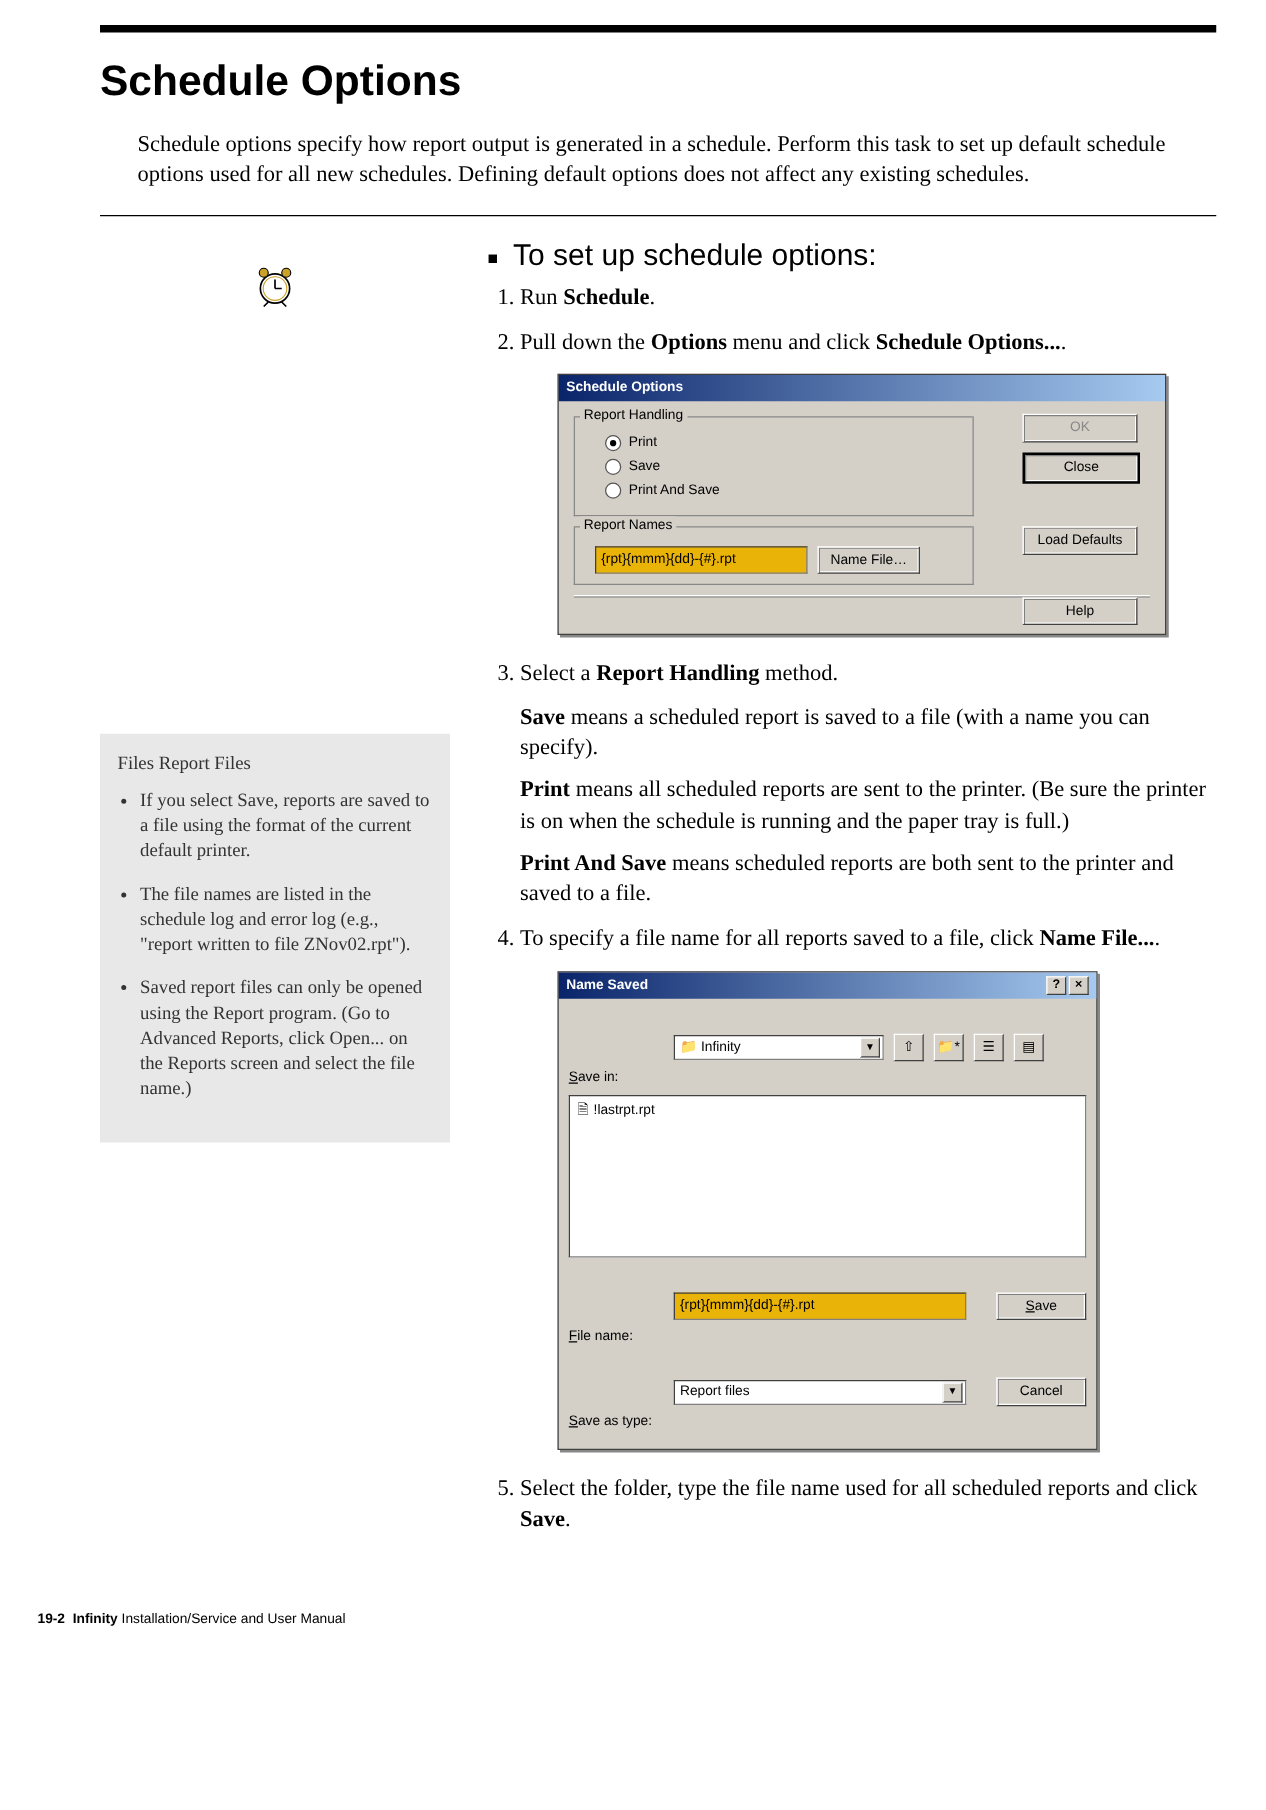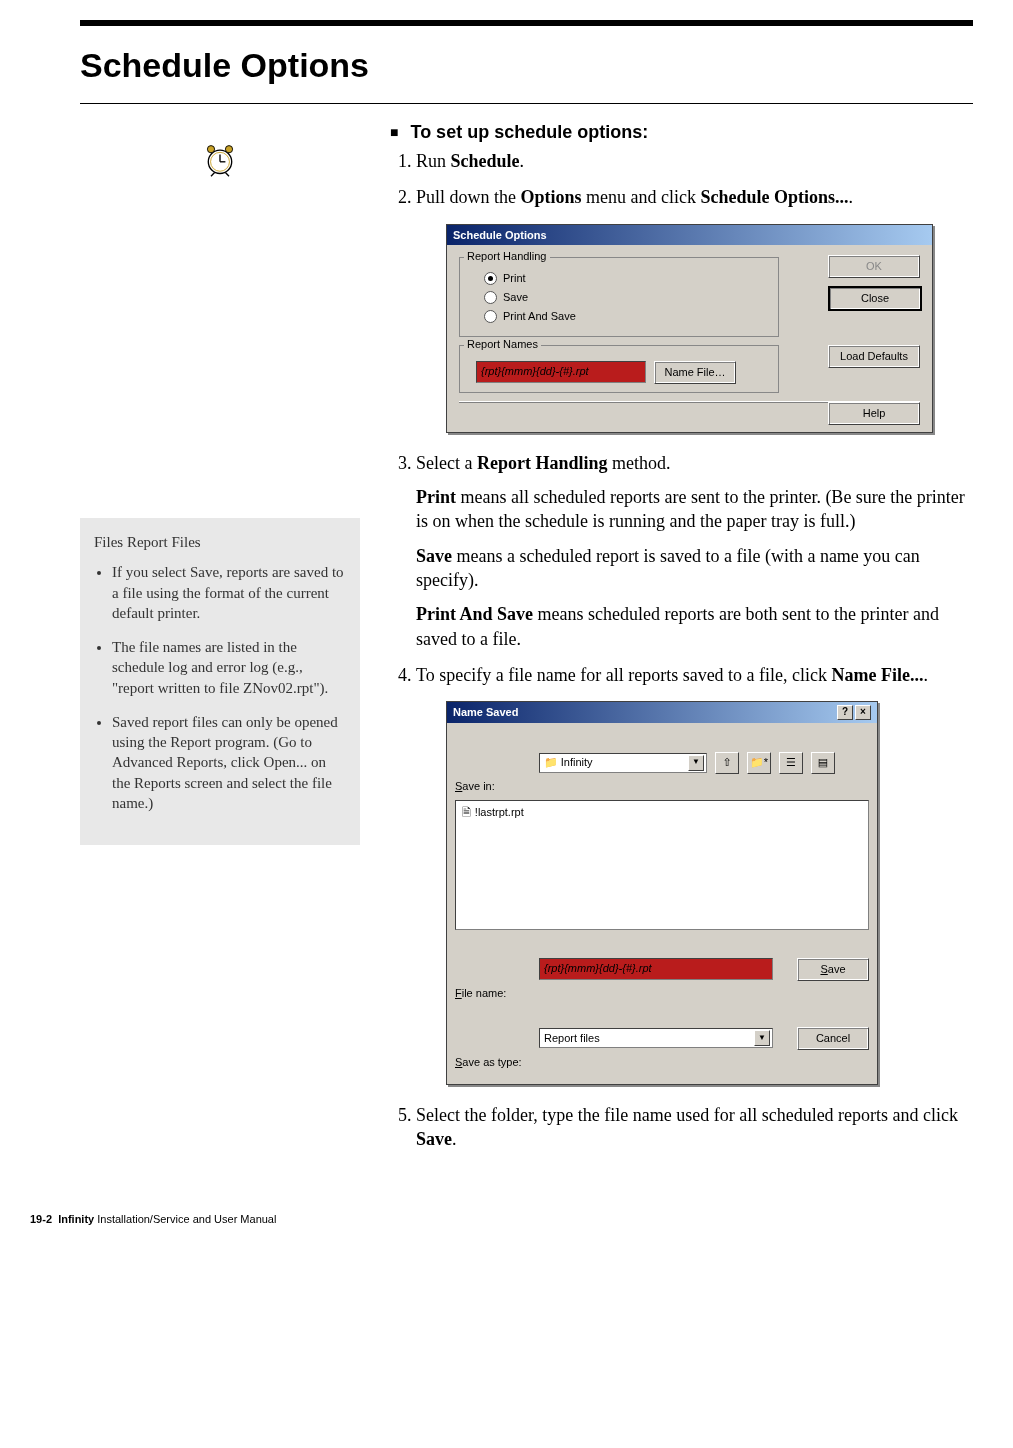--- a/index.html
+++ b/index.html
@@ -74,22 +74,22 @@
     line-height: 1.35;
   }
   .sidebar-note .note-title {
     margin: 0 0 10px 0;
   }
   .sidebar-note ul { list-style: disc; padding-left: 18px; margin:0; }
   .sidebar-note li { margin-bottom: 14px; }
 
   .proc-head {
     font-family: Arial, Helvetica, sans-serif;
-    font-weight: bold;
-    font-size: 18px;
+    font-weight: normal;
+    font-size: 24px;
     margin: 0 0 6px 0;
   }
   .proc-head::before {
     content: "■";
     margin-right: 12px;
     font-size: 14px;
     vertical-align: 1px;
   }
   ol.steps {
     margin: 0 0 0 0;
@@ -156,29 +156,28 @@
   .winbtn {
     width: 90px;
     padding: 3px 0;
     text-align:center;
     border: 1px solid #fff;
     border-right-color:#404040;border-bottom-color:#404040;
     background:#d4d0c8;
     box-shadow: 1px 1px 0 #808080 inset, -1px -1px 0 #fff inset;
   }
   .winbtn.default { border: 2px solid #000; }
-  .dlg1 .btncol { position:absolute; top:10px; right:10px; display:flex; flex-direction:column; gap:8px; }
+  .dlg1 .btncol { position:absolute; top:10px; right:20px; display:flex; flex-direction:column; gap:8px; }
   .textfield {
-    background:#b91c1c; border:1px solid #808080;
+    background:#eab308; border:1px solid #808080;
     border-top-color:#404040;border-left-color:#404040;
     padding: 2px 4px;
     height: 16px;
     display:inline-block;
     vertical-align: middle;
-    font-style: italic;
   }
   .namesrow { display:flex; gap:8px; align-items:center; margin: 6px 0 0 8px;}
   .statusbar { border-top:1px solid #fff; margin-top:8px; height:18px; box-shadow: inset 0 1px 0 #808080;}
 
   .dlg2 { width: 430px; }
   .dlg2 .body { padding: 8px; }
   .dlg2 .row { display:flex; align-items:center; gap:8px; margin-bottom:6px; }
   .dlg2 .row .lbl { width: 76px; margin-top: 48px; }
   .dlg2 .combo {
     background:#fff;border:1px solid #808080;
@@ -217,20 +216,21 @@
   .footer .pn { font-weight: bold; }
 </style>
 </head>
 <body>
 
 <div class="page">
   <div class="top-bar"></div>
 
   <h1>Schedule Options</h1>
 
+  <p class="intro">Schedule options specify how report output is generated in a schedule. Perform this task to set up default schedule options used for all new schedules. Defining default options does not affect any existing schedules.</p>
 
   <hr class="sep">
 
   <div class="main-cols">
 
     <div class="left-col">
       <svg class="clock-icon" viewBox="0 0 40 40">
         <circle cx="20" cy="22" r="13" fill="#fff" stroke="#000" stroke-width="1.5"></circle>
         <circle cx="20" cy="22" r="10.5" fill="none" stroke="#c9a227" stroke-width="1"></circle>
         <line x1="20" y1="22" x2="20" y2="14" stroke="#000" stroke-width="1.5"></line>
@@ -301,22 +301,22 @@
                 <div style="height:18px"></div>
                 <span class="winbtn">Help</span>
               </div>
               <div class="statusbar"></div>
             </div>
           </div>
         </li>
 
         <li>
           <span>Select a </span><span class="b">Report Handling</span><span> method.</span>
+          <div class="sub"><span class="b">Save</span><span> means a scheduled report is saved to a file (with a name you can specify).</span></div>
           <div class="sub"><span class="b">Print</span><span> means all scheduled reports are sent to the printer. (Be sure the printer is on when the schedule is running and the paper tray is full.)</span></div>
-          <div class="sub"><span class="b">Save</span><span> means a scheduled report is saved to a file (with a name you can specify).</span></div>
           <div class="sub"><span class="b">Print And Save</span><span> means scheduled reports are both sent to the printer and saved to a file.</span></div>
         </li>
 
         <li>
           <span>To specify a file name for all reports saved to a file, click </span><span class="b">Name File...</span><span>.</span>
 
           
           <div class="dlg dlg2">
             <div class="titlebar">
               <span>Name Saved</span>

